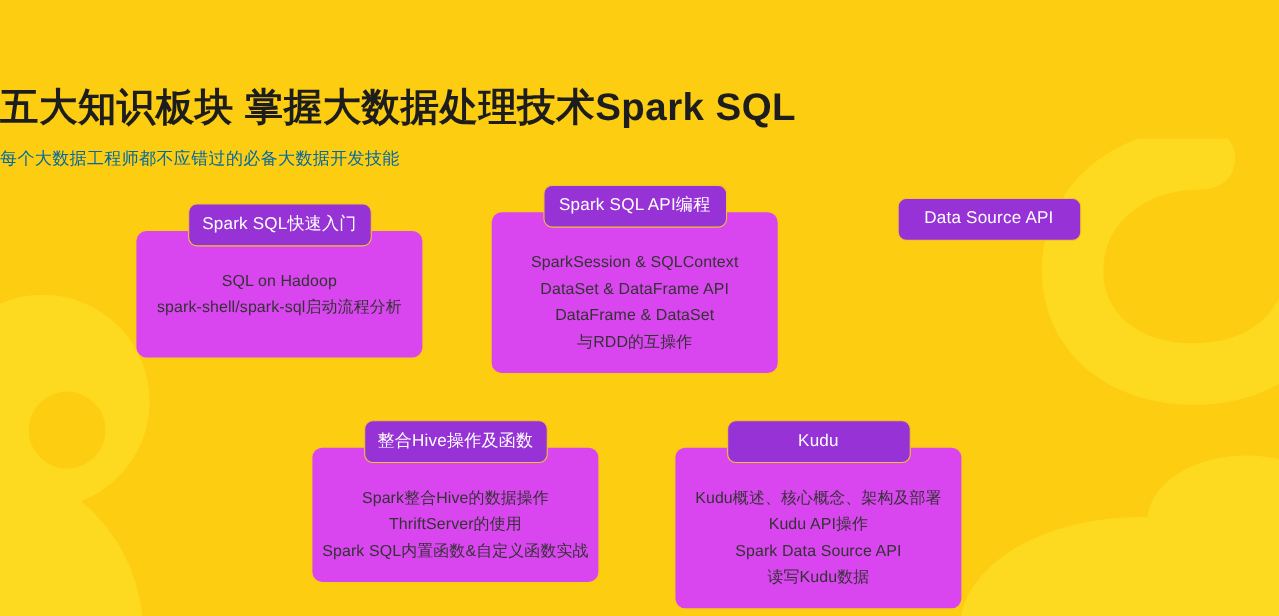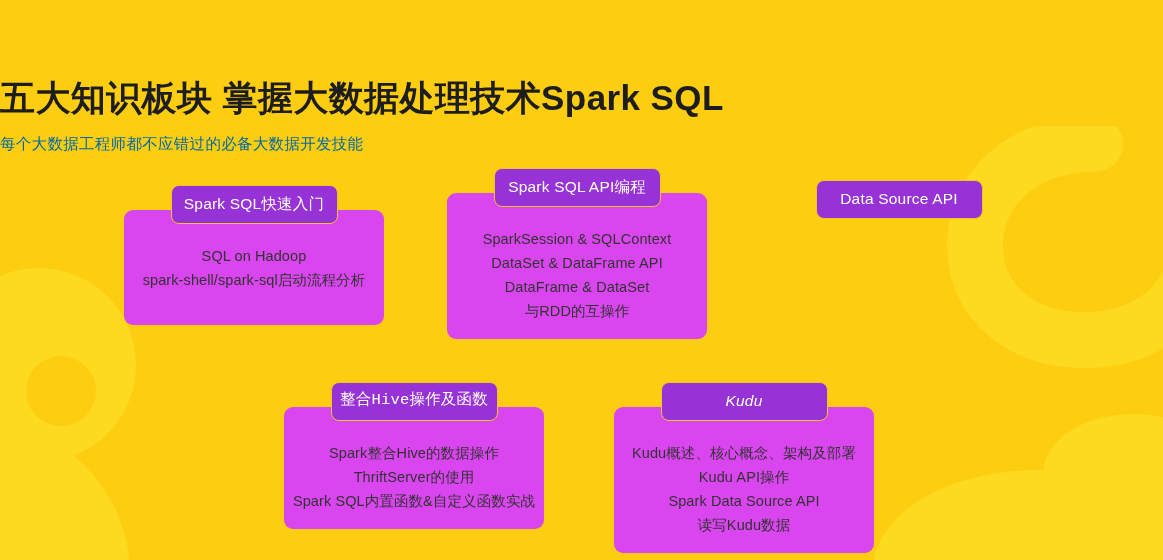--- a/index.html
+++ b/index.html
@@ -155,22 +155,22 @@
   #card-2 { left: 769px; top: 176px; }
   #card-3 { left: 284px; top: 378px; }
   #card-4 { left: 614px; top: 378px; }
 
   #card-0 .card-body,
   #card-3 .card-body { min-height: 115px; }
   #card-1 .card-body,
   #card-2 .card-body,
   #card-4 .card-body { min-height: 140px; }
 
-  #card-3 .card-badge { width: 167px; font-family: Liberation Mono, monospace; }
-  #card-4 .card-badge { width: 167px; font-style: italic; }
+  #card-3 .card-badge { width: 167px; }
+  #card-4 .card-badge { width: 167px; }
 </style>
 </head>
 <body>
 
 <div class="stage">
 
   <div class="decor-layer">
     <div class="decor-ring"></div>
     <div class="decor-ring-inner"></div>
     <div class="decor-corner-circle"></div>

